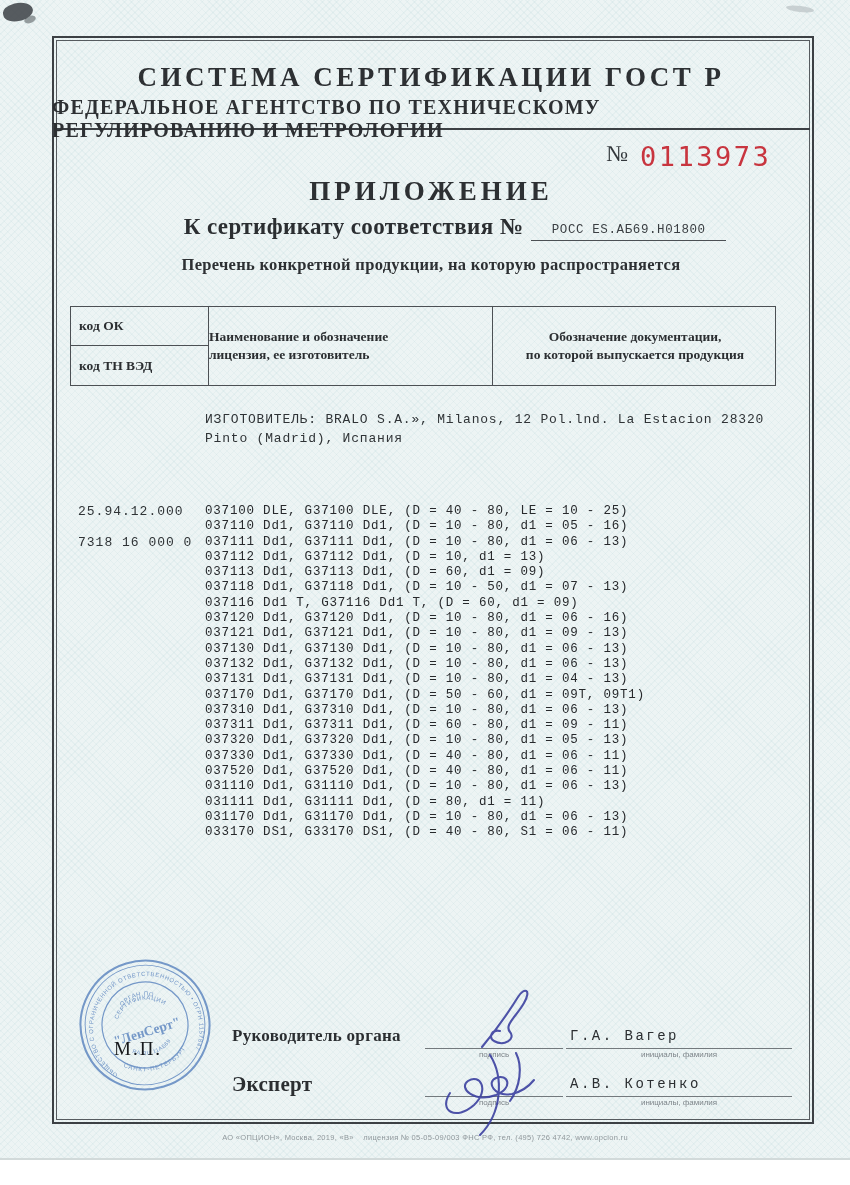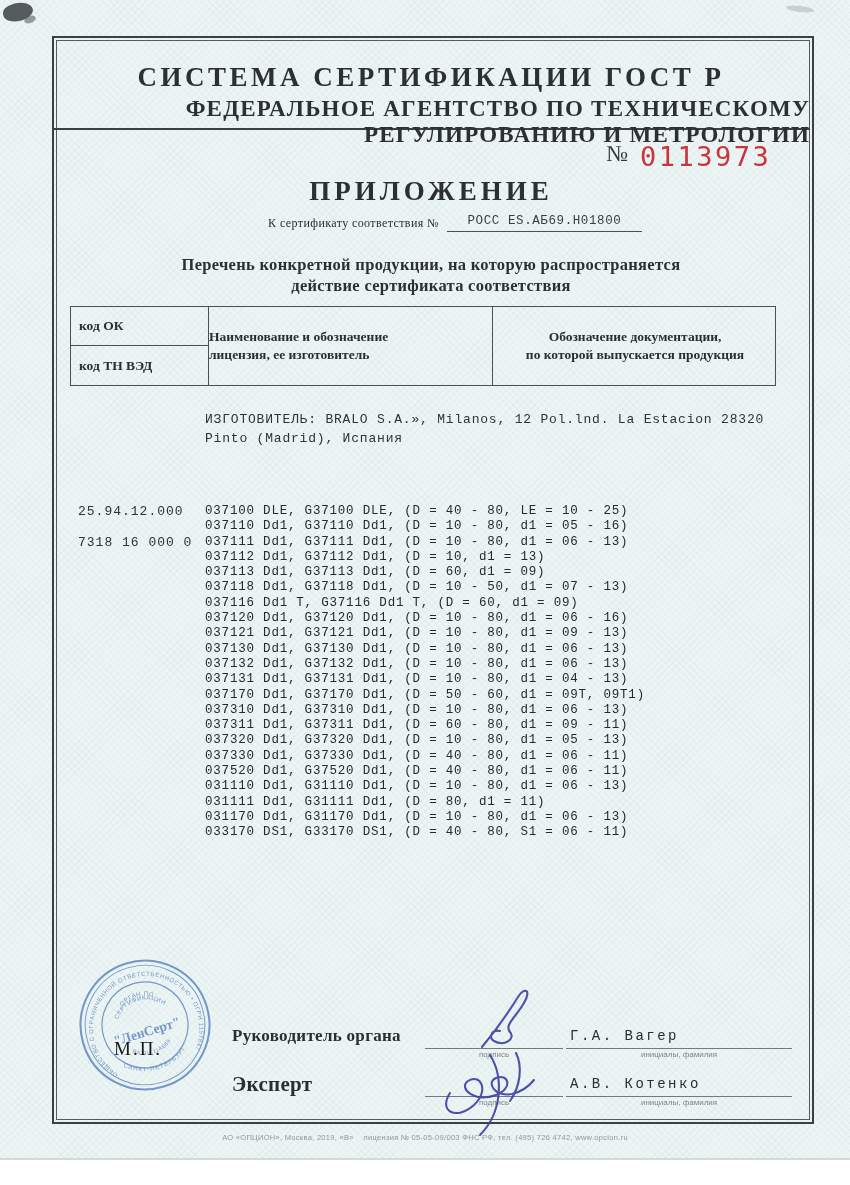--- a/index.html
+++ b/index.html
@@ -20,31 +20,31 @@
   .smudge-tl2{position:absolute;left:24px;top:16px;width:12px;height:7px;background:#5a6064;
     border-radius:50%;transform:rotate(-20deg);opacity:.6;}
   .smudge-tr{position:absolute;left:786px;top:6px;width:28px;height:6px;background:#b6bdc0;
     border-radius:50%;transform:rotate(7deg);opacity:.65;}
 
   .frame{position:absolute;left:52px;top:36px;width:758px;height:1084px;border:2px solid #3c4044;}
   .frame-inner{position:absolute;inset:2px;border:1px solid #565b5f;}
 
   .header-band{position:absolute;left:52px;top:36px;width:758px;height:92px;border-bottom:2px solid #3c4044;}
   .sys-title{margin-top:26px;text-align:center;font-weight:bold;font-size:27px;letter-spacing:3.5px;color:#2d3033;}
-  .agency{margin-top:3px;text-align:right;font-weight:bold;font-size:23px;letter-spacing:1.2px;color:#2d3033;}
+  .agency{margin-top:3px;text-align:left;font-weight:bold;font-size:20px;letter-spacing:1.2px;color:#2d3033;}
 
   .docnum{position:absolute;left:606px;top:141px;display:flex;align-items:flex-start;gap:12px;}
   .docnum .no{font-size:23px;color:#33383c;}
   .docnum .val{font-family:"DejaVu Sans Mono", monospace;font-size:27px;letter-spacing:2.5px;color:#c8353f;}
 
   .doc-title{position:absolute;left:52px;top:176px;width:758px;text-align:center;
     font-weight:bold;font-size:27px;letter-spacing:4px;color:#2d3033;}
 
   .cert-line{position:absolute;left:52px;top:214px;width:758px;display:flex;justify-content:center;align-items:flex-end;gap:8px;}
-  .cert-label{font-weight:normal;font-size:12px;letter-spacing:0.4px;padding-bottom:1px;margin-left:48px;}
+  .cert-label{font-weight:bold;font-size:23px;letter-spacing:0.4px;padding-bottom:1px;margin-left:48px;}
   .cert-blank{width:195px;border-bottom:1.5px solid #4c5054;text-align:center;}
   .cert-number{display:block;font-family:"Liberation Mono", monospace;font-size:12.5px;letter-spacing:0.6px;
     color:#3a3e42;margin-bottom:3px;}
 
   .subtitle{position:absolute;left:52px;top:254px;width:758px;text-align:center;
     font-weight:bold;font-size:16.5px;line-height:21px;letter-spacing:0.3px;color:#2d3033;}
   .subtitle span{display:block;}
 
   .ptable{position:absolute;left:70px;top:306px;width:706px;height:80px;
     display:grid;grid-template-columns:138px 284px 284px;border:1px solid #4c5054;box-sizing:border-box;}
@@ -118,21 +118,20 @@
 
   <div class="cert-line">
     <span class="cert-label">К сертификату соответствия №</span>
     <span class="cert-blank">
       <span class="cert-number">РОСС ES.АБ69.Н01800</span>
     </span>
   </div>
 
   <div class="subtitle">
     <span>Перечень конкретной продукции,  на которую распространяется</span>
-    <span>действие сертификата соответствия</span>
   </div>
 
   <div class="ptable">
     <div class="t-col1">
       <div class="t-c1a">код ОК</div>
       <div class="t-c1b">код ТН ВЭД</div>
     </div>
     <div class="t-col2">
       <span>Наименование и обозначение</span>
       <span>лицензия, ее изготовитель</span>

